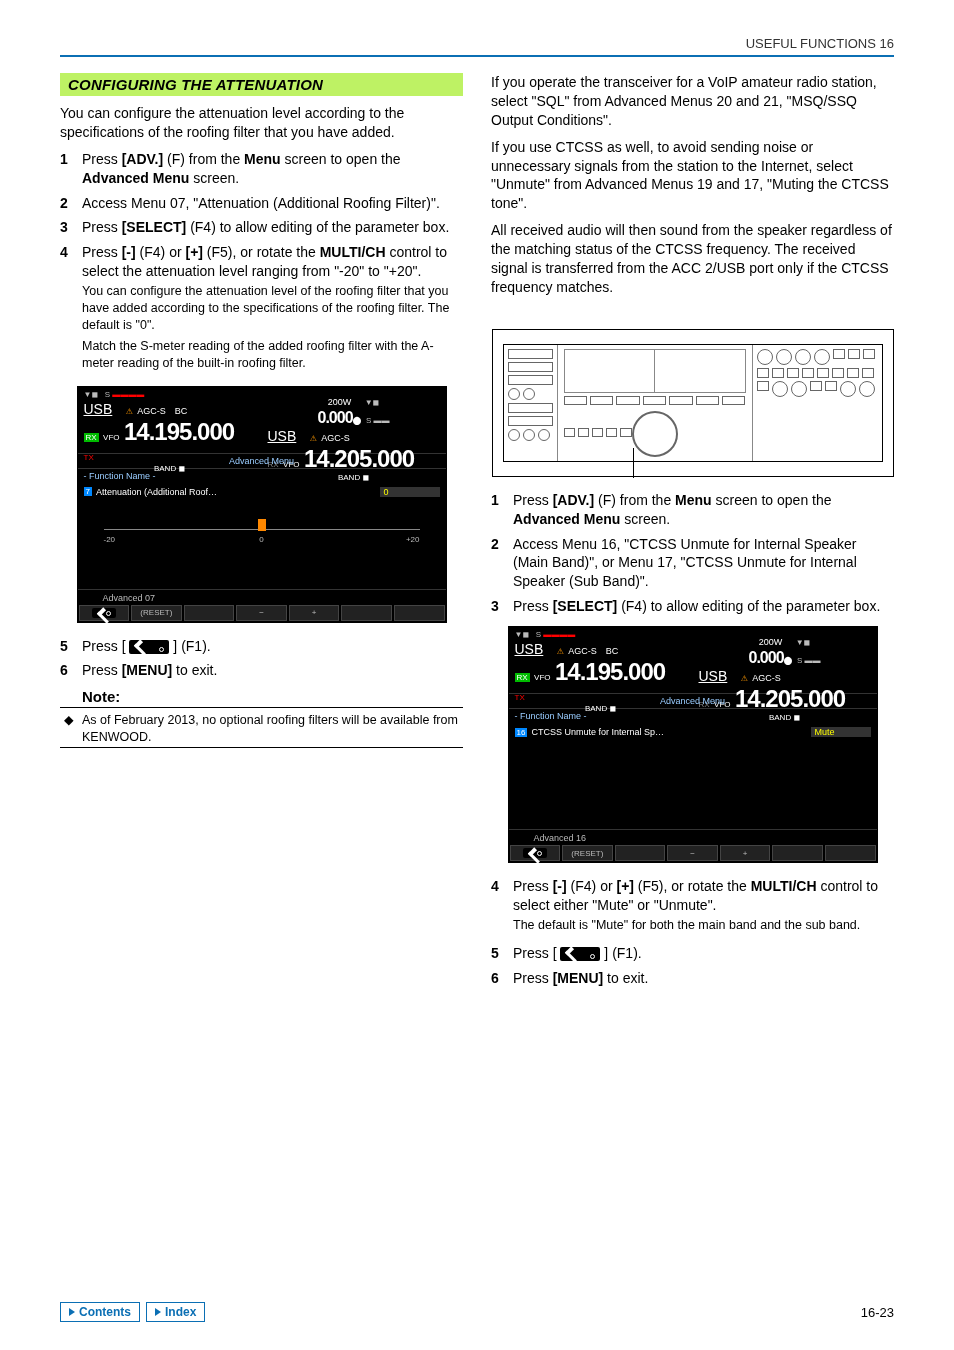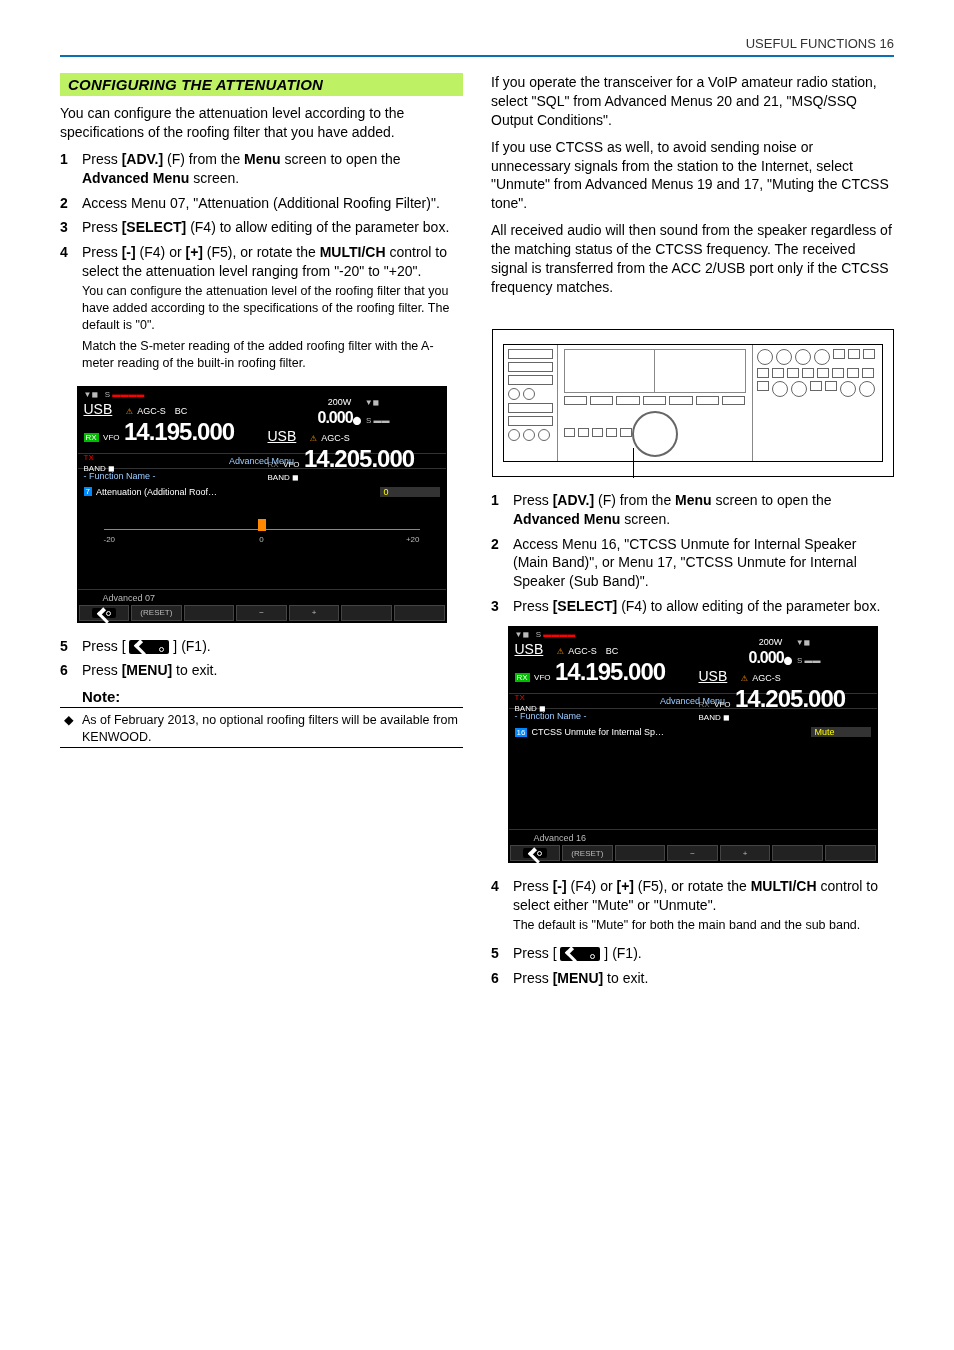--- a/index.html
+++ b/index.html
@@ -24,21 +24,21 @@
   .screenshot { width: 370px; margin: 10px auto 14px; background:#000; border:1px solid #000; }
   .sshot-top { display:flex; height:66px; }
   .sshot-band { flex:1; padding:4px 6px 2px 6px; }
   .sshot-tiny { font-size:8px; color:#bbb; line-height:1; }
   .sshot-usb { font-size:14px; color:#fff; text-decoration:underline; }
   .sshot-rxt { font-size:8px; color:#fff; background:#0b0; display:inline-block; padding:0 2px; }
   .sshot-tx { font-size:8px; color:#f00; }
   .sshot-vfo { font-size:8px; color:#fff; }
   .sshot-warn { color:#f90; font-size:8px; }
   .sshot-freq { font-family: 'Arial Narrow', Arial; font-size:24px; font-weight:bold; color:#fff; letter-spacing:-1px; }
-  .sshot-bandlabel { font-size:8px; color:#fff; text-align:left; }
+  .sshot-bandlabel { font-size:8px; color:#fff; text-align:center; }
   .sshot-blue { color:#9cf; font-size:9px; padding:2px 6px; border-top:1px solid #333; }
   .sshot-mid { background:#000; padding:4px 6px; height: 106px; }
   .sshot-row { display:flex; font-size:9px; color:#fff; align-items:center; }
   .sshot-row .idx { background:#08f; color:#fff; font-size:8px; padding:0 2px; margin-right:4px; }
   .sshot-row .val { background:#333; color:#ff0; padding:0 4px; margin-left:auto; width:60px; }
   .sshot-slider { margin:14px 20px 0 20px; height:40px; position:relative; }
   .sshot-slider .track { position:absolute; top:18px; left:0; right:0; height:1px; background:#888; }
   .sshot-slider .lbl { position:absolute; top:24px; font-size:8px; color:#bbb; }
   .sshot-bottom { border-top:1px solid #333; }
   .sshot-advlabel { font-size:9px; color:#bbb; padding:3px 25px 1px; }
@@ -321,13 +321,24 @@
           <span class="txt"><span>Press [ </span><span class="back-icon"></span><span> ] (F1).</span></span>
         </li>
         <li>
           <span class="num">6</span>
           <span class="txt">Press <b>[MENU]</b> to exit.</span>
         </li>
       </ol>
     </div>
   </div>
 
+  <div class="footer">
+    <a class="foot-btn">
+        <span class="tri"></span>
+        <span>Contents</span>
+      </a>
+    <a class="foot-btn">
+        <span class="tri"></span>
+        <span>Index</span>
+      </a>
+    <span class="pagenum">16-23</span>
+  </div>
 </div>
 
 </body></html>

